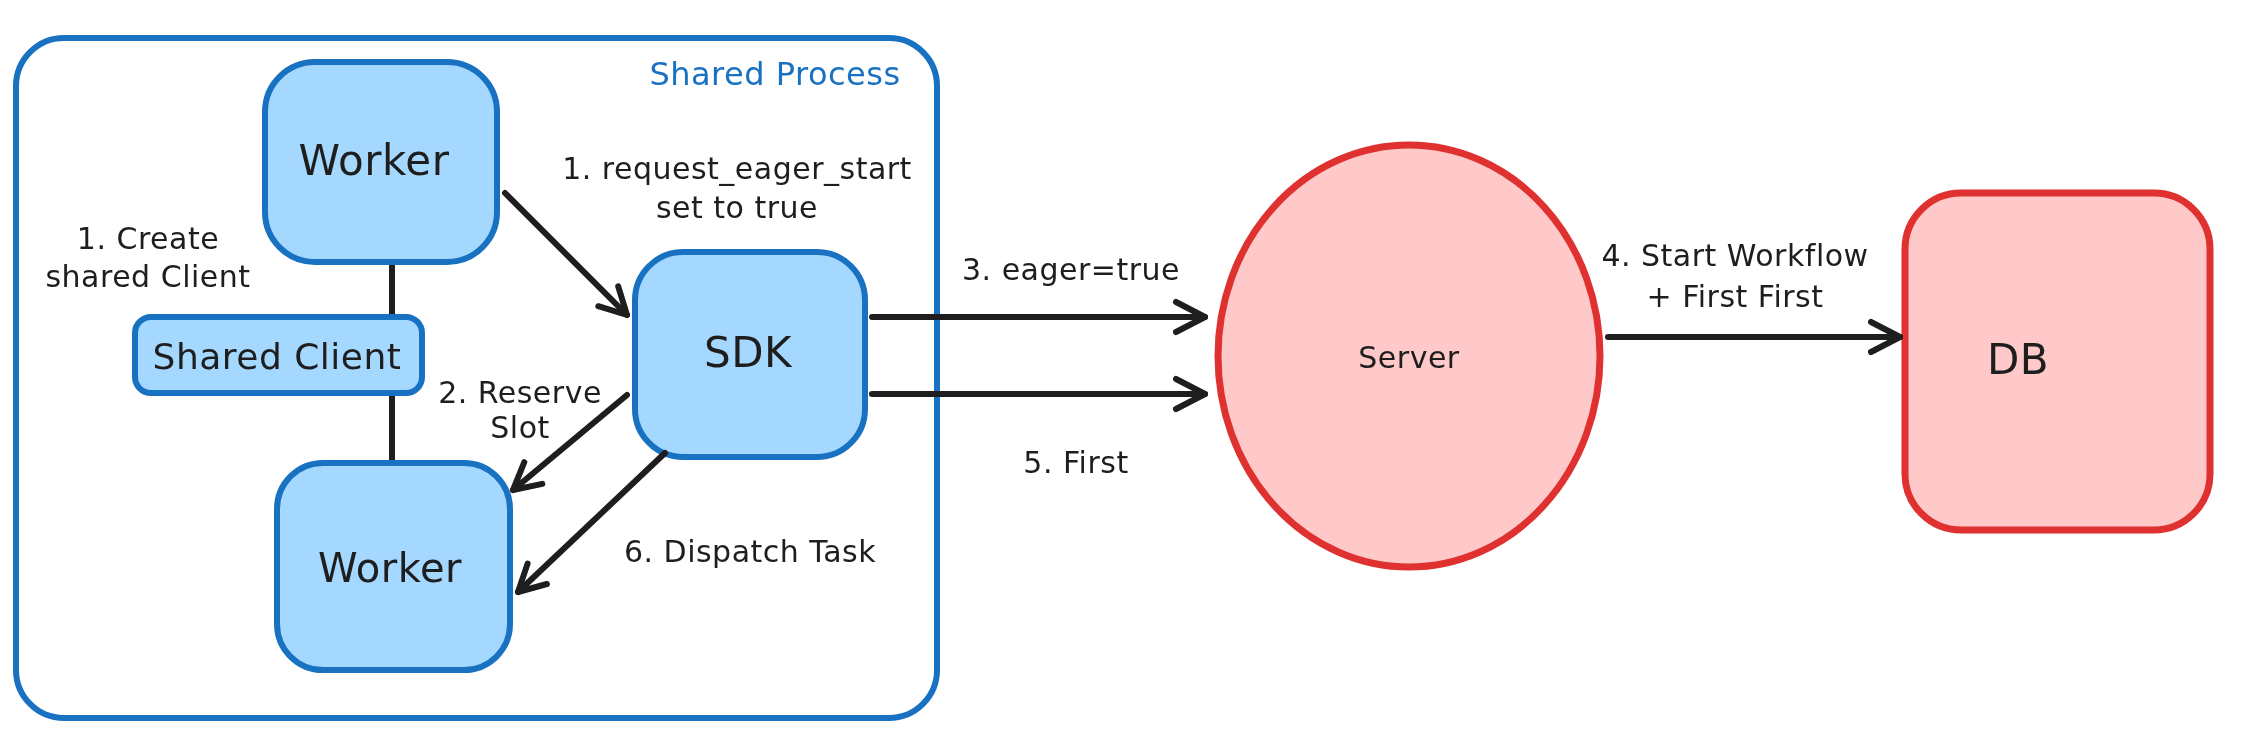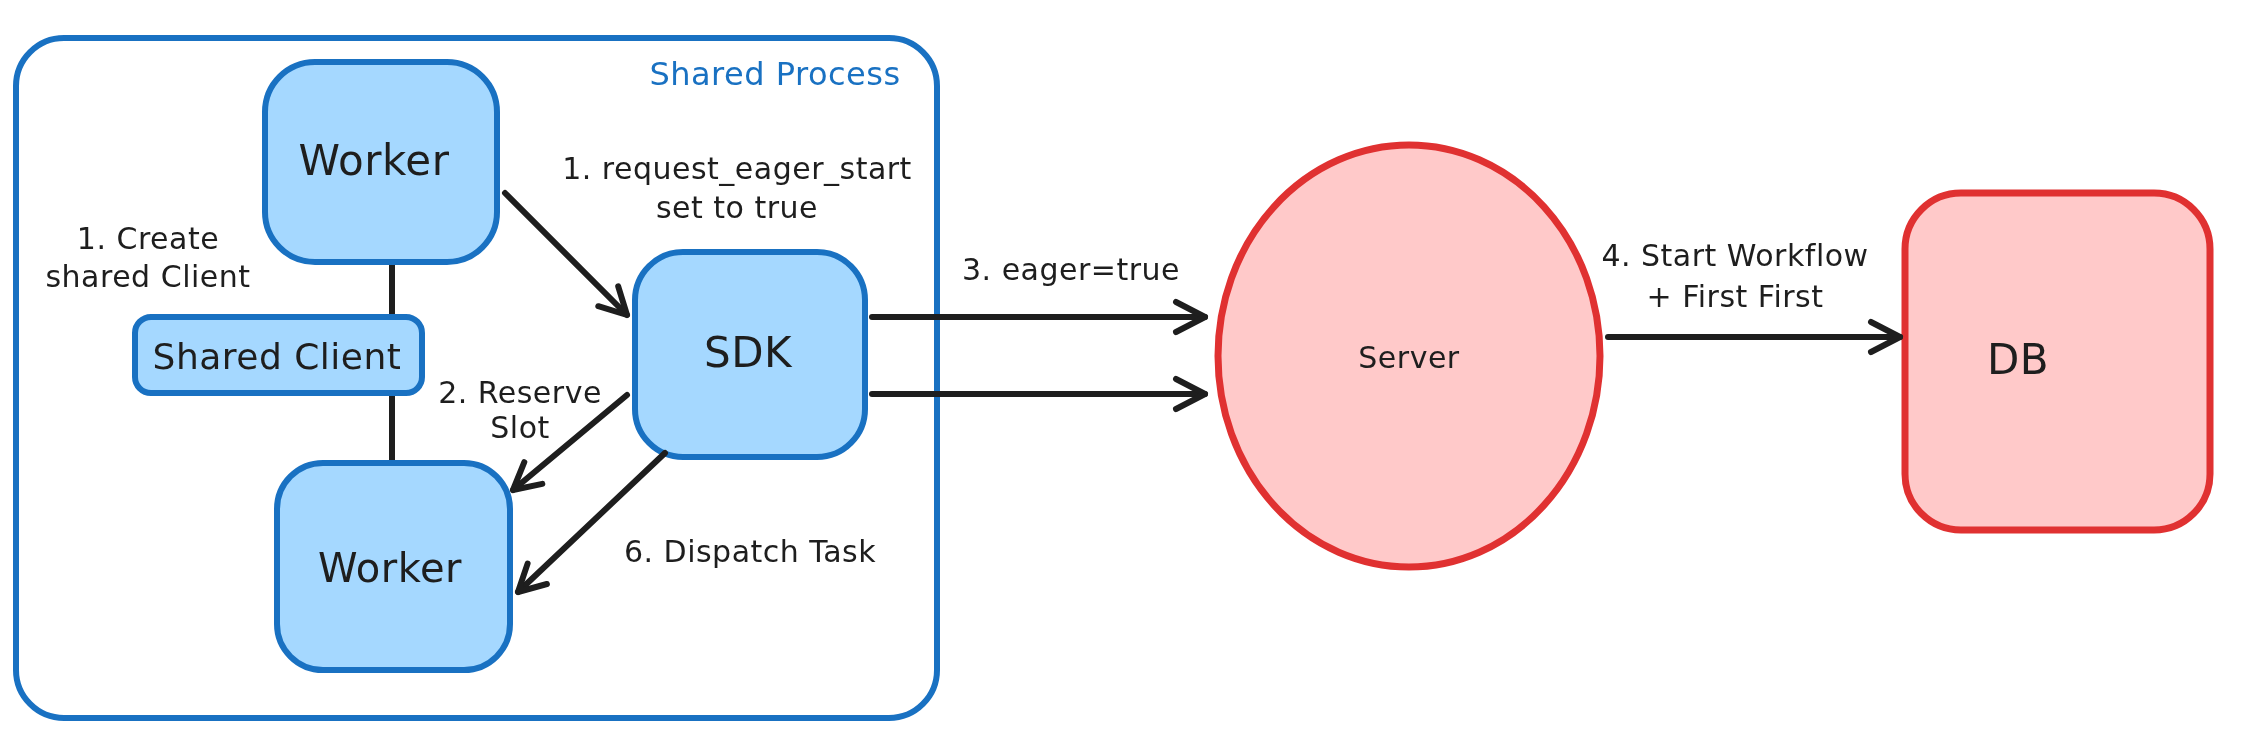--- a/index.html
+++ b/index.html
@@ -108,17 +108,18 @@
   </div>
 
   <div class="label ann" style="left:1071px;top:270px;">3. eager=true</div>
 
   <div class="label ann" style="left:1735px;top:276px;line-height:41px;">
     <span class="line">4. Start Workflow</span>
     <span class="line">+ First First</span>
   </div>
 
   <div class="label ann" style="left:1076px;top:463px;line-height:36px;">
+    <span class="line">5. First</span>
   </div>
 
   <div class="label ann" style="left:750px;top:552px;">6. Dispatch Task</div>
 
 </div>
 
 </body></html>

